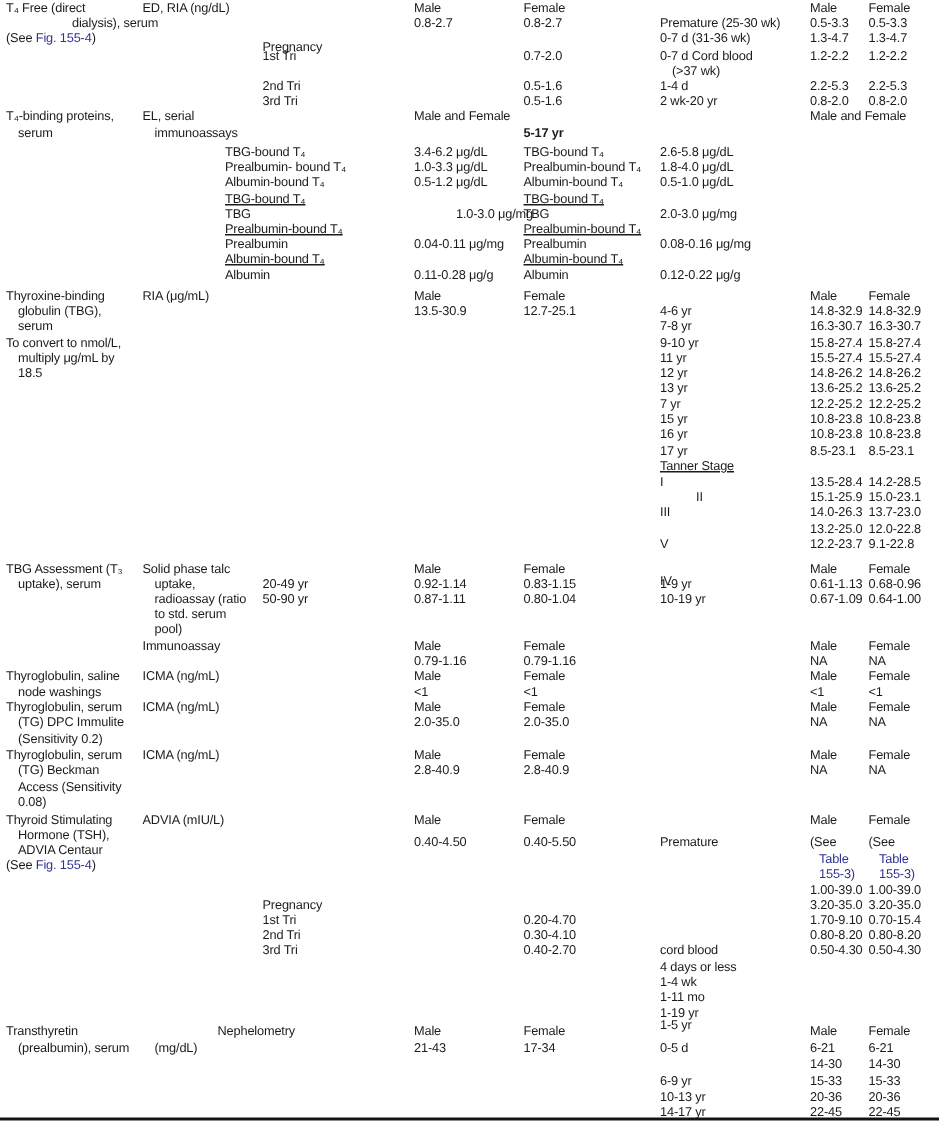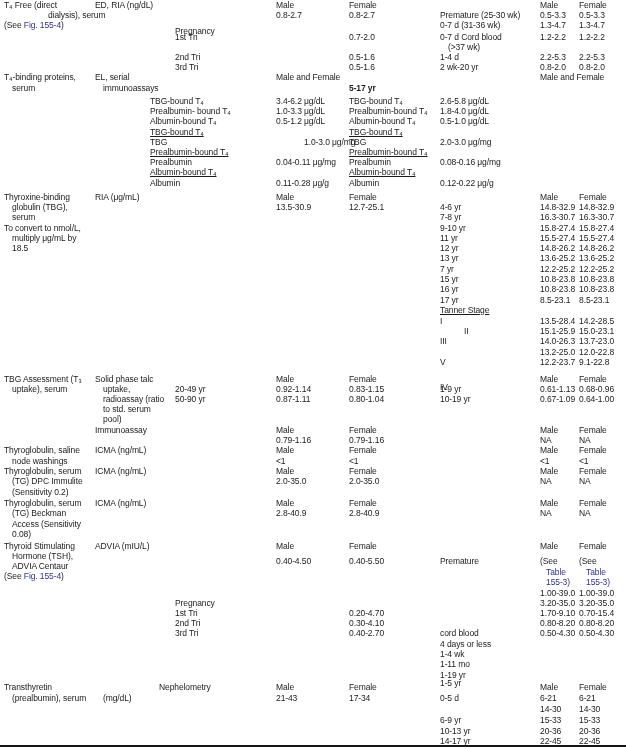--- a/index.html
+++ b/index.html
@@ -251,21 +251,21 @@
       <span class="cell" style="left: 175px; top: 629px;">3rd Tri</span>
       <span class="cell" style="left: 349px; top: 629px;">0.40-2.70</span>
       <span class="cell" style="left: 440px; top: 629px;">cord blood</span>
       <span class="cell" style="left: 540px; top: 629px;">0.50-4.30</span>
       <span class="cell" style="left: 579px; top: 629px;">0.50-4.30</span>
       <span class="cell" style="left: 440px; top: 640px;">4 days or less</span>
       <span class="cell" style="left: 440px; top: 650px;">1-4 wk</span>
       <span class="cell" style="left: 440px; top: 660px;">1-11 mo</span>
       <span class="cell" style="left: 440px; top: 671px;">1-19 yr</span>
       <span class="cell" style="left: 4px; top: 683px;">Transthyretin</span>
-      <span class="cell" style="left: 112px; top: 683px; padding-left: 47px;">Nephelometry</span>
+      <span class="cell" style="left: 98px; top: 683px; padding-left: 47px;">Nephelometry</span>
       <span class="cell" style="left: 276px; top: 683px;">Male</span>
       <span class="cell" style="left: 349px; top: 683px;">Female</span>
       <span class="cell" style="left: 540px; top: 683px;">Male</span>
       <span class="cell" style="left: 579px; top: 683px;">Female</span>
       <span class="cell" style="left: 12px; top: 694px;">(prealbumin), serum</span>
       <span class="cell" style="left: 103px; top: 694px;">(mg/dL)</span>
       <span class="cell" style="left: 276px; top: 694px;">21-43</span>
       <span class="cell" style="left: 349px; top: 694px;">17-34</span>
       <span class="cell" style="left: 440px; top: 694px;">0-5 d</span>
       <span class="cell" style="left: 540px; top: 694px;">6-21</span>

